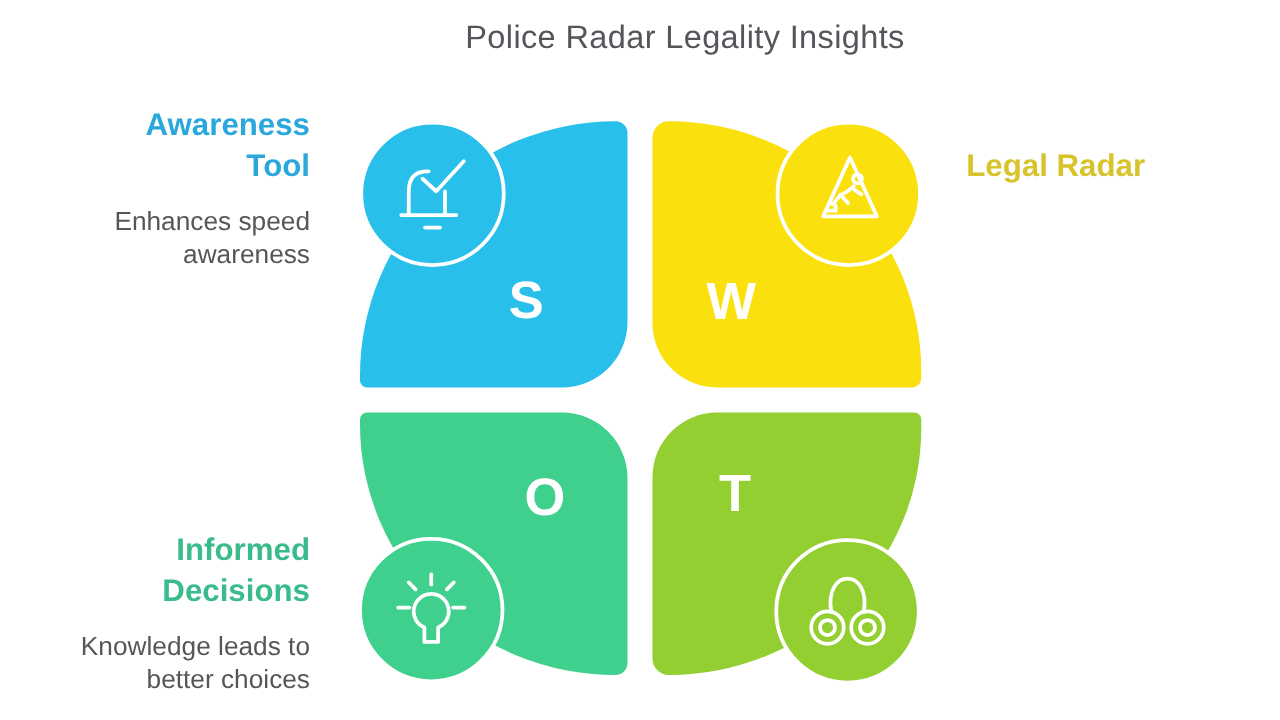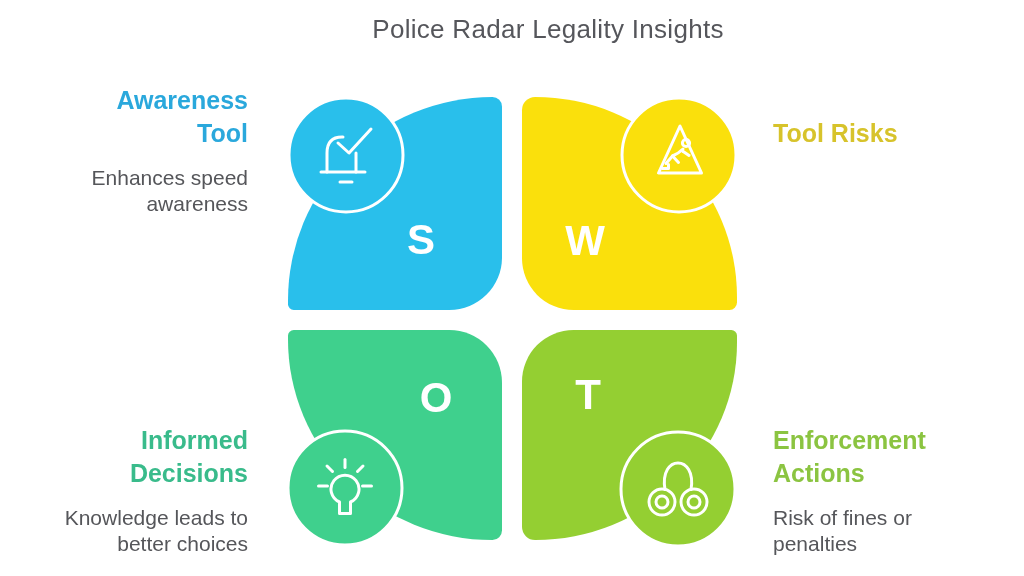--- a/index.html
+++ b/index.html
@@ -118,30 +118,24 @@
   </svg>
 
   <div class="label label-s label-right-align">
     <div class="q-heading q-heading-s">Awareness
 Tool</div>
     <div class="q-desc">Enhances speed
 awareness</div>
   </div>
 
   <div class="label label-w label-left-align">
-    <div class="q-heading q-heading-w">Tool Risks</div>
+    <div class="q-heading q-heading-w">Legal Radar</div>
   </div>
 
   <div class="label label-o label-right-align">
     <div class="q-heading q-heading-o">Informed
 Decisions</div>
     <div class="q-desc">Knowledge leads to
 better choices</div>
   </div>
 
-  <div class="label label-t label-left-align">
-    <div class="q-heading q-heading-t">Enforcement
-Actions</div>
-    <div class="q-desc">Risk of fines or
-penalties</div>
-  </div>
 
 </div>
 
 </body></html>

